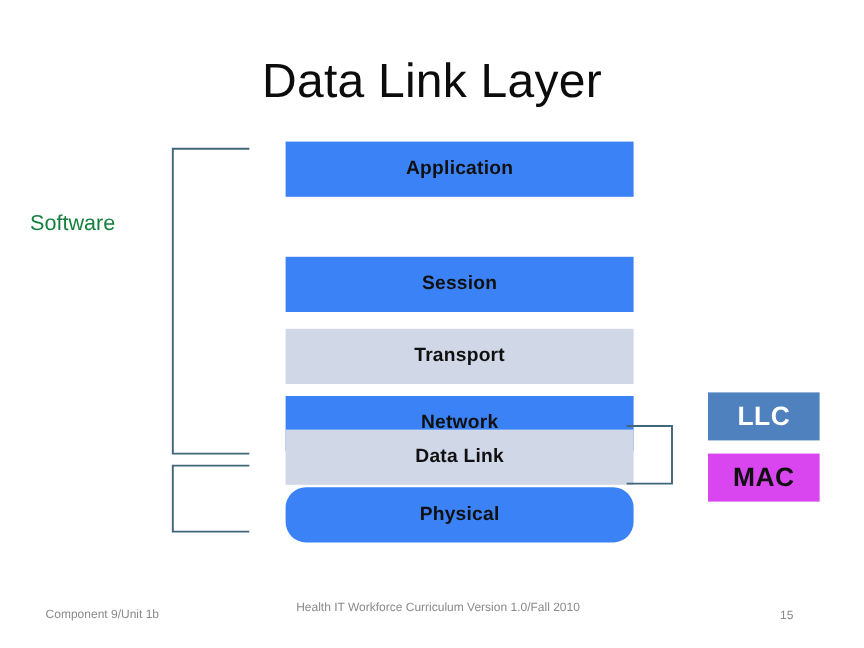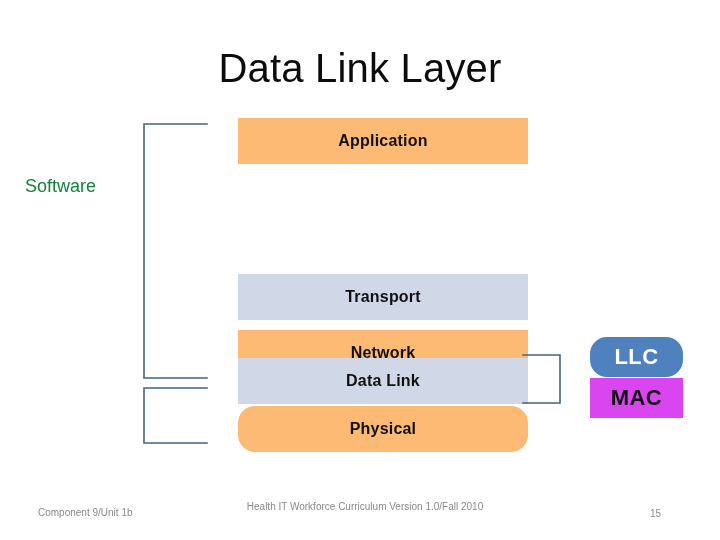--- a/index.html
+++ b/index.html
@@ -50,21 +50,21 @@
     width: 290px;
     height: 46px;
     display: flex;
     align-items: center;
     justify-content: center;
     font-size: 16px;
     font-weight: bold;
     letter-spacing: 0.2px;
   }
   .osi-layer.blue {
-    background: #fdba74;
+    background: #3b82f6;
     color: #101010;
     justify-content: center;
   }
   .osi-layer.light {
     background: #d0d8e8;
     color: #101010;
   }
 
   
   .sub-box {
@@ -73,24 +73,23 @@
     width: 93px;
     height: 40px;
     display: flex;
     align-items: center;
     justify-content: center;
     font-size: 22px;
     font-weight: bold;
     letter-spacing: 0.4px;
   }
   #sub-llc {
-    top: 337px;
+    top: 327px;
     background: #4e81bd;
     color: #ffffff;
-    border-radius: 17px;
   }
   #sub-mac {
     top: 378px;
     background: #d946ef;
     color: #101010;
   }
 
   
   .side-label {
     position: absolute;
@@ -148,20 +147,23 @@
 
   <div id="slide-title">Data Link Layer</div>
 
   <div id="osi-stack">
 
     <div class="osi-layer blue" style="top:0px;">
       <span>Application</span>
     </div>
 
 
+    <div class="osi-layer blue" style="top:96px;">
+      <span>Session</span>
+    </div>
 
     <div class="osi-layer light" style="top:156px;">
       <span>Transport</span>
     </div>
 
     <div class="osi-layer blue" style="top:192px;margin-top:20px;">
       <span>Network</span>
     </div>
 
     <div class="osi-layer light" style="top:240px;">

